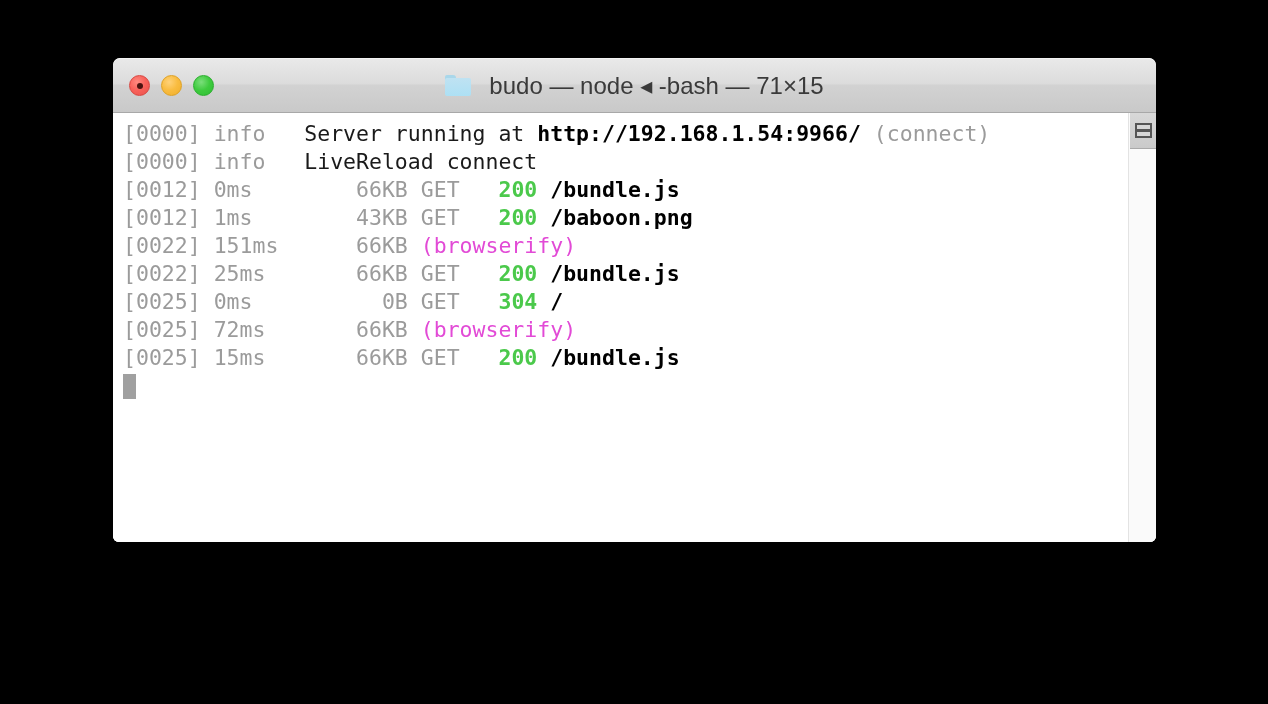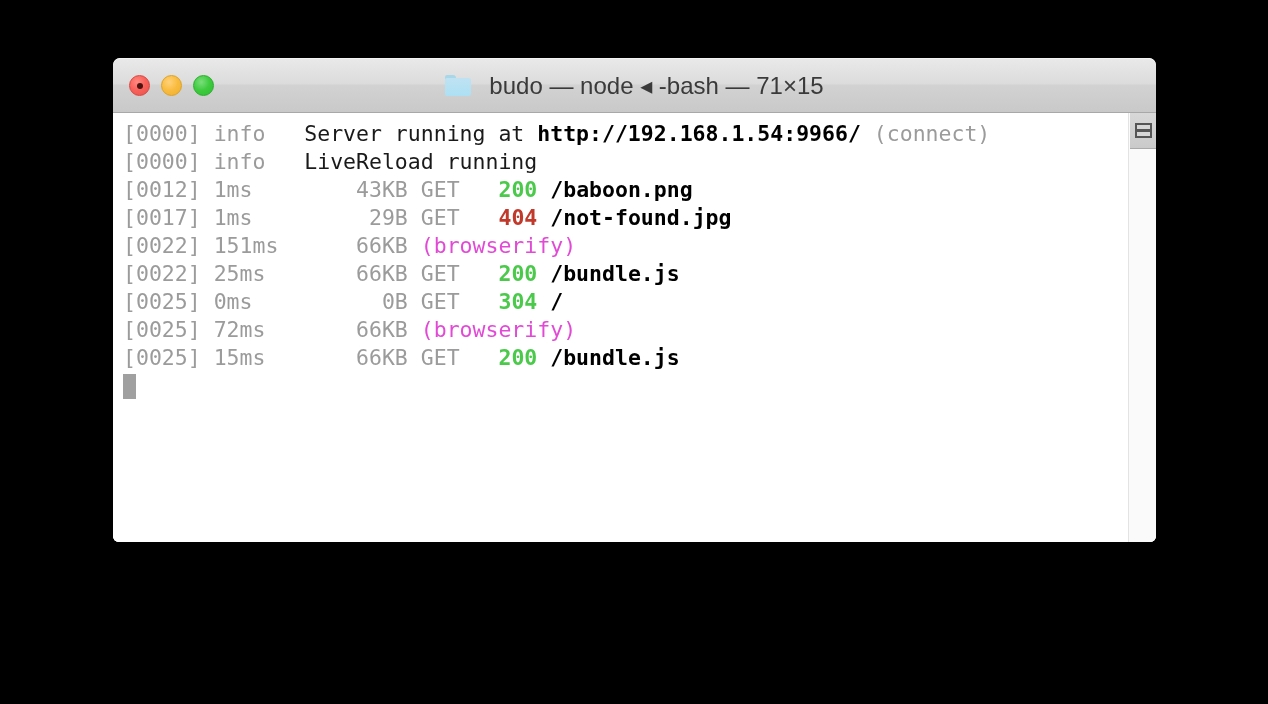--- a/index.html
+++ b/index.html
@@ -234,29 +234,29 @@
       <span id="window-title">budo — node ◂ -bash — 71×15</span>
     </div>
   </div>
 
   <div id="terminal-body">
 
     <div id="terminal-content">
 
       <div class="log-line"><span class="c-dim">[0000]</span> <span class="c-dim">info </span> <span class="c-text"> Server running at </span><span class="c-bold">http://192.168.1.54:9966/</span><span class="c-dim"> (connect)</span></div>
 
-      <div class="log-line"><span class="c-dim">[0000]</span> <span class="c-dim">info </span> <span class="c-text"> LiveReload running</span></div>
-
-
-
+      <div class="log-line"><span class="c-dim">[0000]</span> <span class="c-dim">info </span> <span class="c-text"> LiveReload connect</span></div>
+
+
+
+      <div class="log-line"><span class="c-dim">[0012]</span> <span class="c-dim">0ms</span><span class="c-dim">        </span><span class="c-dim">66KB</span> <span class="c-dim">GET</span>   <span class="c-green">200</span> <span class="c-path">/bundle.js</span></div>
 
 
       <div class="log-line"><span class="c-dim">[0012]</span> <span class="c-dim">1ms</span><span class="c-dim">        </span><span class="c-dim">43KB</span> <span class="c-dim">GET</span>   <span class="c-green">200</span> <span class="c-path">/baboon.png</span></div>
 
-      <div class="log-line"><span class="c-dim">[0017]</span> <span class="c-dim">1ms</span><span class="c-dim">         </span><span class="c-dim">29B</span> <span class="c-dim">GET</span>   <span class="c-red">404</span> <span class="c-path">/not-found.jpg</span></div>
 
 
       <div class="log-line"><span class="c-dim">[0022]</span> <span class="c-dim">151ms</span><span class="c-dim">      </span><span class="c-dim">66KB</span> <span class="c-magenta">(browserify)</span></div>
 
       <div class="log-line"><span class="c-dim">[0022]</span> <span class="c-dim">25ms</span><span class="c-dim">       </span><span class="c-dim">66KB</span> <span class="c-dim">GET</span>   <span class="c-green">200</span> <span class="c-path">/bundle.js</span></div>
 
       <div class="log-line"><span class="c-dim">[0025]</span> <span class="c-dim">0ms</span><span class="c-dim">          </span><span class="c-dim">0B</span> <span class="c-dim">GET</span>   <span class="c-green">304</span> <span class="c-path">/</span></div>
 
       <div class="log-line"><span class="c-dim">[0025]</span> <span class="c-dim">72ms</span><span class="c-dim">       </span><span class="c-dim">66KB</span> <span class="c-magenta">(browserify)</span></div>
 

